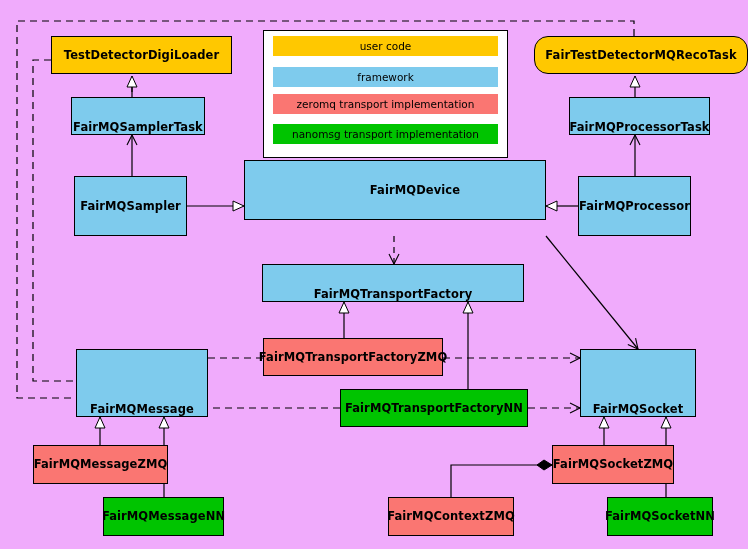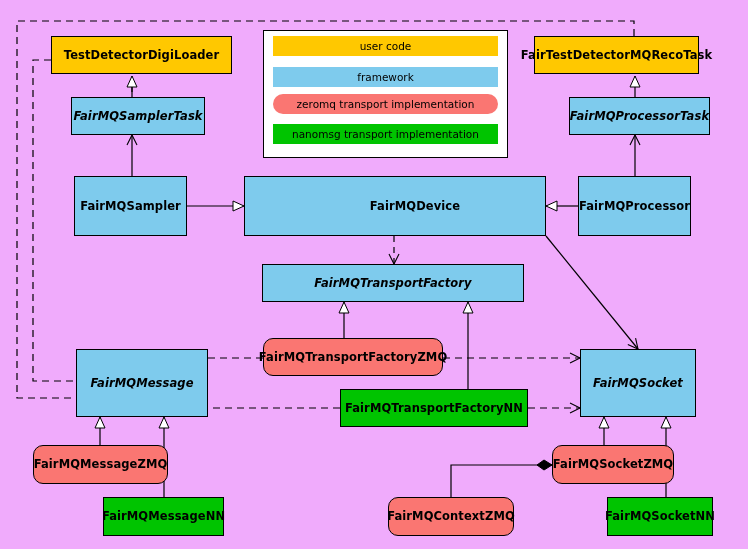--- a/index.html
+++ b/index.html
@@ -35,21 +35,21 @@
     justify-content: center;
     text-align: center;
     font-size: 11.5px;
     font-weight: bold;
     color: #000000;
     line-height: 1.1;
     letter-spacing: 0.1px;
     z-index: 3;
   }
   .node.italic {
-    font-style: italic;
+    align-items: flex-end;
   }
   .legend-frame {
     position: absolute;
     box-sizing: border-box;
     border: 1px solid #000000;
     background: #ffffff;
     z-index: 4;
     padding: 0;
   }
   .legend-row {
@@ -58,21 +58,21 @@
     display: flex;
     align-items: center;
     justify-content: center;
     font-size: 10.5px;
     font-weight: normal;
     color: #000000;
     z-index: 5;
   }
   .fill-user      { background: #FFC800; }
   .fill-framework { background: #7ECBED; }
-  .fill-zeromq    { background: #FA7672; border-radius: 10px; }
+  .fill-zeromq    { background: #FA7672; }
   .fill-nanomsg   { background: #00C400; }
 </style>
 </head>
 <body>
 
 <div id="canvas">
 
   <svg id="edges" viewBox="0 0 748 549" width="748" height="549">
     <defs>
       <marker id="hollowTri" markerWidth="14" markerHeight="14" refX="12" refY="6" orient="auto" markerUnits="userSpaceOnUse">
@@ -143,33 +143,33 @@
   <div class="legend-row fill-zeromq" style="left:273px; top:94px; width:225px; height:20px;">
     <span>zeromq transport implementation</span>
   </div>
   <div class="legend-row fill-nanomsg" style="left:273px; top:124px; width:225px; height:20px;text-align:right;">
     <span>nanomsg transport implementation</span>
   </div>
 
   <div class="node fill-user" style="left:51px; top:36px; width:181px; height:38px;">
     <span>TestDetectorDigiLoader</span>
   </div>
-  <div class="node fill-user" style="left:534px; top:36px; width:165px; height:38px;">
+  <div class="node fill-user" style="left:534px; top:36px; width:214px; height:38px;border-radius:14px;">
     <span>FairTestDetectorMQRecoTask</span>
   </div>
   <div class="node fill-framework italic" style="left:71px; top:97px; width:134px; height:38px;">
     <span>FairMQSamplerTask</span>
   </div>
   <div class="node fill-framework italic" style="left:569px; top:97px; width:141px; height:38px;">
     <span>FairMQProcessorTask</span>
   </div>
   <div class="node fill-framework" style="left:74px; top:176px; width:113px; height:60px;">
     <span>FairMQSampler</span>
   </div>
-  <div class="node fill-framework" style="left:244px; top:176px; width:302px; height:60px;padding-left:40px;">
+  <div class="node fill-framework" style="left:244px; top:160px; width:302px; height:60px;padding-left:40px;">
     <span>FairMQDevice</span>
   </div>
   <div class="node fill-framework" style="left:578px; top:176px; width:113px; height:60px;">
     <span>FairMQProcessor</span>
   </div>
   <div class="node fill-framework italic" style="left:262px; top:264px; width:262px; height:38px;">
     <span>FairMQTransportFactory</span>
   </div>
   <div class="node fill-zeromq" style="left:263px; top:338px; width:180px; height:38px;">
     <span>FairMQTransportFactoryZMQ</span>

